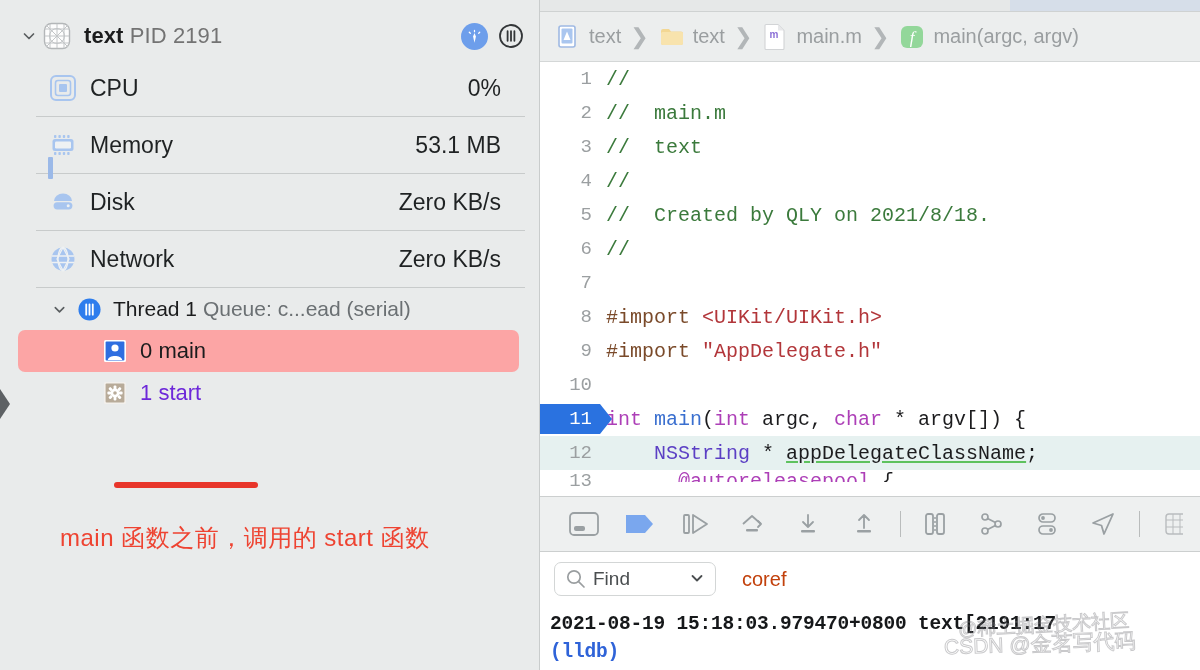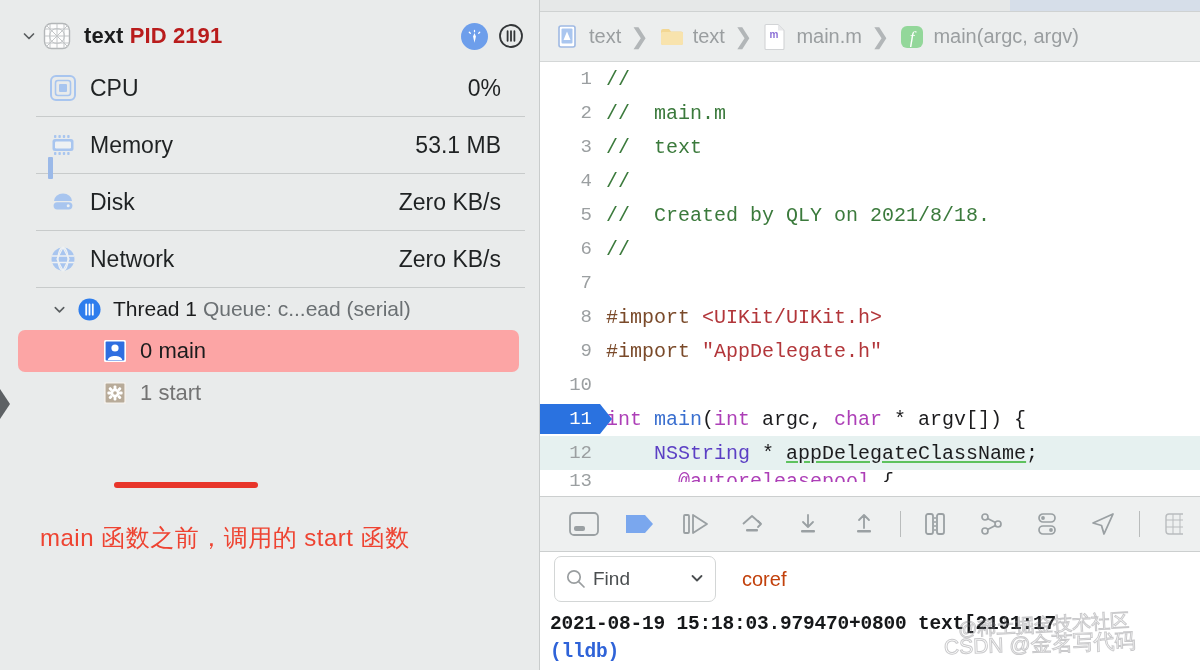--- a/index.html
+++ b/index.html
@@ -33,21 +33,21 @@
   .disclosure svg { display: block; }
   .app-icon {
     width: 34px; height: 34px; flex: 0 0 34px; margin-right: 10px;
     display: flex; align-items: center; justify-content: center;
   }
   .proc-title {
     font-size: 22px; color: #1b1c1d; letter-spacing: .1px;
     white-space: nowrap;
   }
   .proc-title b { font-weight: bold; }
-  .proc-title span.pid { color: #b91c1c; font-weight: bold; }
+  .proc-title span.pid { color: #737373; font-weight: normal; }
   .proc-spacer { flex: 1 1 auto; }
   .proc-badge {
     width: 27px; height: 27px; border-radius: 50%;
     background: #6d9eeb; margin-right: 9px;
     display: flex; align-items: center; justify-content: center;
     flex: 0 0 27px;
   }
   .proc-thread-badge {
     width: 28px; height: 28px; flex: 0 0 28px;
     display: flex; align-items: center; justify-content: center;
@@ -95,32 +95,32 @@
     height: 42px; display: flex; align-items: center;
     margin: 0 20px 0 18px; padding-left: 84px; border-radius: 7px;
     position: relative;
   }
   .frame-row.selected { background: #fca5a5; }
   .frame-icon {
     width: 26px; height: 26px; flex: 0 0 26px; margin-right: 12px;
     display: flex; align-items: center; justify-content: center;
   }
   .frame-label { font-size: 22px; color: #1b1c1d; }
-  .frame-label.dim { color: #737373; }
+  .frame-label.dim { color: #6d28d9; }
 
   .left-arrow-tab {
     position: absolute; left: 0; top: 385px; width: 12px; height: 38px;
   }
 
   .red-underline {
     position: absolute; left: 114px; top: 482px;
     width: 144px; height: 6px; background: #e8352a; border-radius: 3px;
   }
   .cn-note {
-    position: absolute; left: 40px; top: 522px;
+    position: absolute; left: 60px; top: 522px;
     font-size: 24px; color: #ee4331; letter-spacing: .5px;
     white-space: nowrap;
   }
 
   
   #editorpane {
     width: 660px; height: 670px; flex: 0 0 660px;
     position: relative; background: #ffffff;
     display: flex; flex-direction: column;
   }
@@ -198,21 +198,21 @@
   .dsep {
     width: 1px; height: 26px; background: #b9bcbc; margin: 0 12px 0 2px;
     flex: 0 0 1px;
   }
 
   .findbar {
     height: 54px; flex: 0 0 54px; background: #ffffff;
     display: flex; align-items: center; padding-left: 14px;
   }
   .findbox {
-    height: 46px; width: 162px; border: 1px solid #d3d6d6;
+    height: 34px; width: 162px; border: 1px solid #d3d6d6;
     border-radius: 7px; background: #fff;
     display: flex; align-items: center; padding: 0 8px 0 10px;
     flex: 0 0 162px;
   }
   .findbox .mag { width: 22px; height: 22px; flex: 0 0 22px; margin-right: 6px; }
   .findbox .ftxt { font-size: 19px; color: #4a4e50; }
   .findbox .fchev { margin-left: auto; width: 18px; height: 18px; }
   .findterm { font-size: 20px; color: #c2410c; margin-left: 26px; }
 
   .console {

